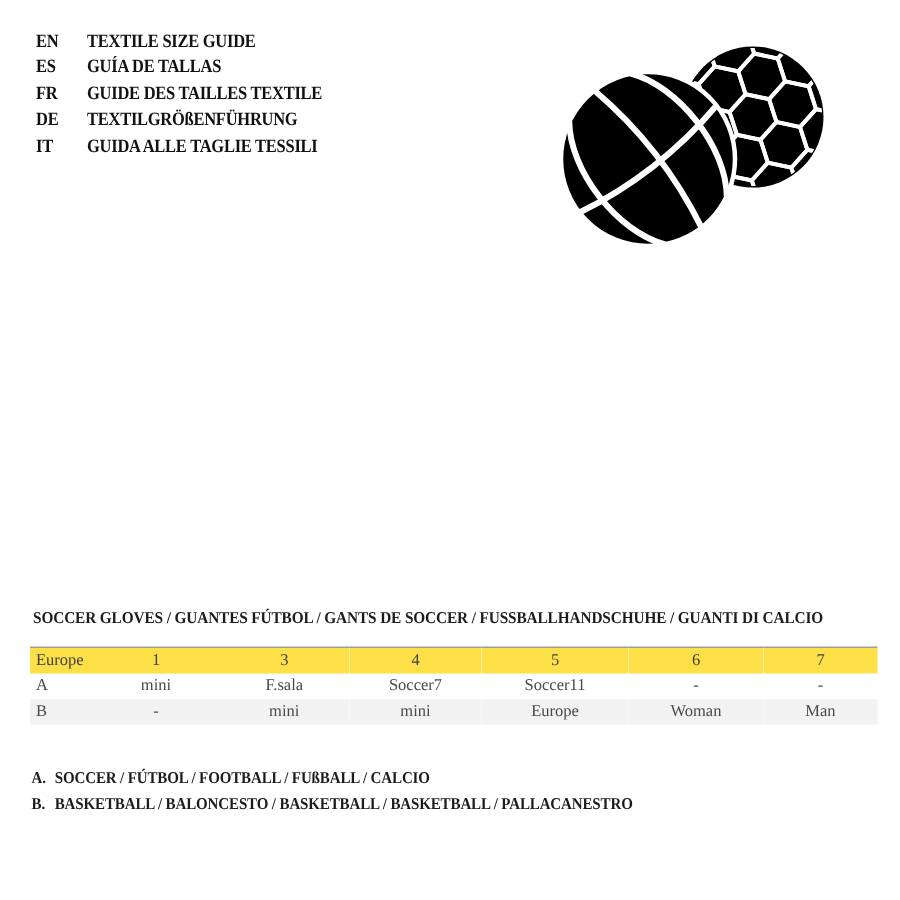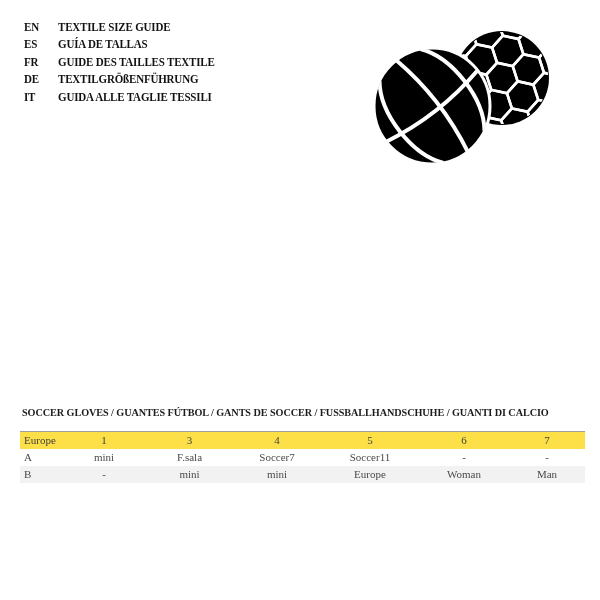--- a/index.html
+++ b/index.html
@@ -171,14 +171,22 @@
         <td>-</td>
         <td>mini</td>
         <td>mini</td>
         <td>Europe</td>
         <td>Woman</td>
         <td>Man</td>
       </tr>
     </tbody>
   </table>
 
+  <div class="footnotes">
+    <div class="footnote">
+      <span class="fn-prefix">A.</span><span>SOCCER / FÚTBOL / FOOTBALL / FUßBALL / CALCIO</span>
+    </div>
+    <div class="footnote">
+      <span class="fn-prefix">B.</span><span>BASKETBALL / BALONCESTO / BASKETBALL / BASKETBALL / PALLACANESTRO</span>
+    </div>
+  </div>
 
 </div>
 
 </body></html>

